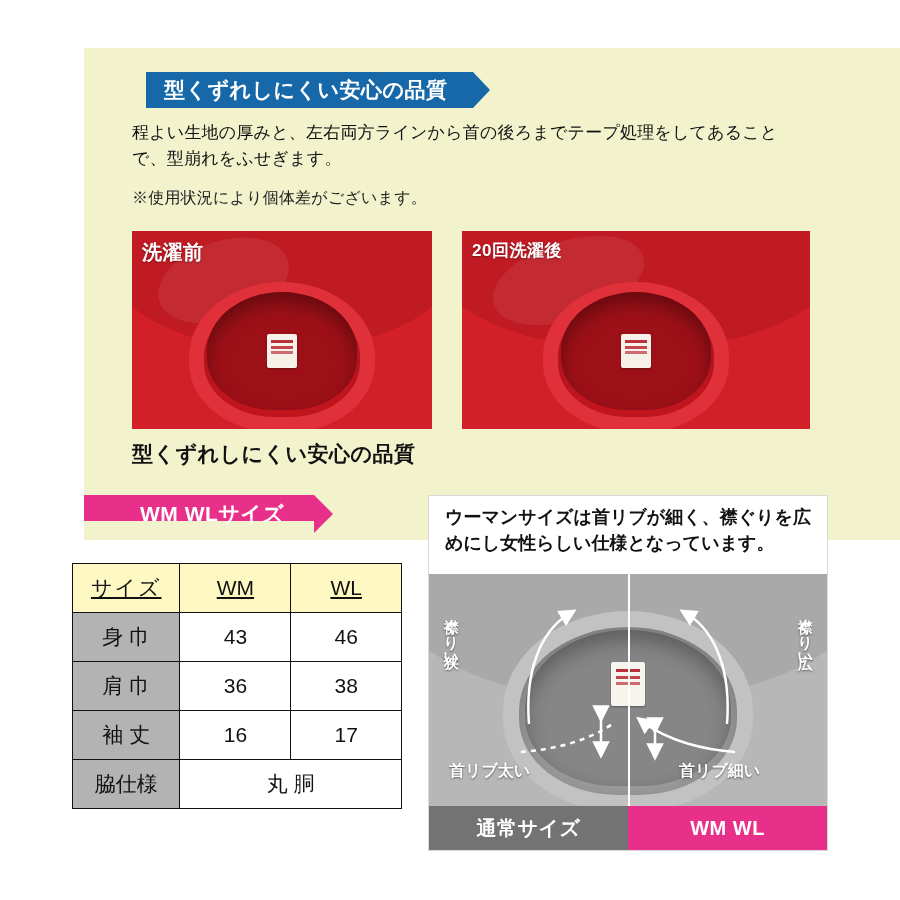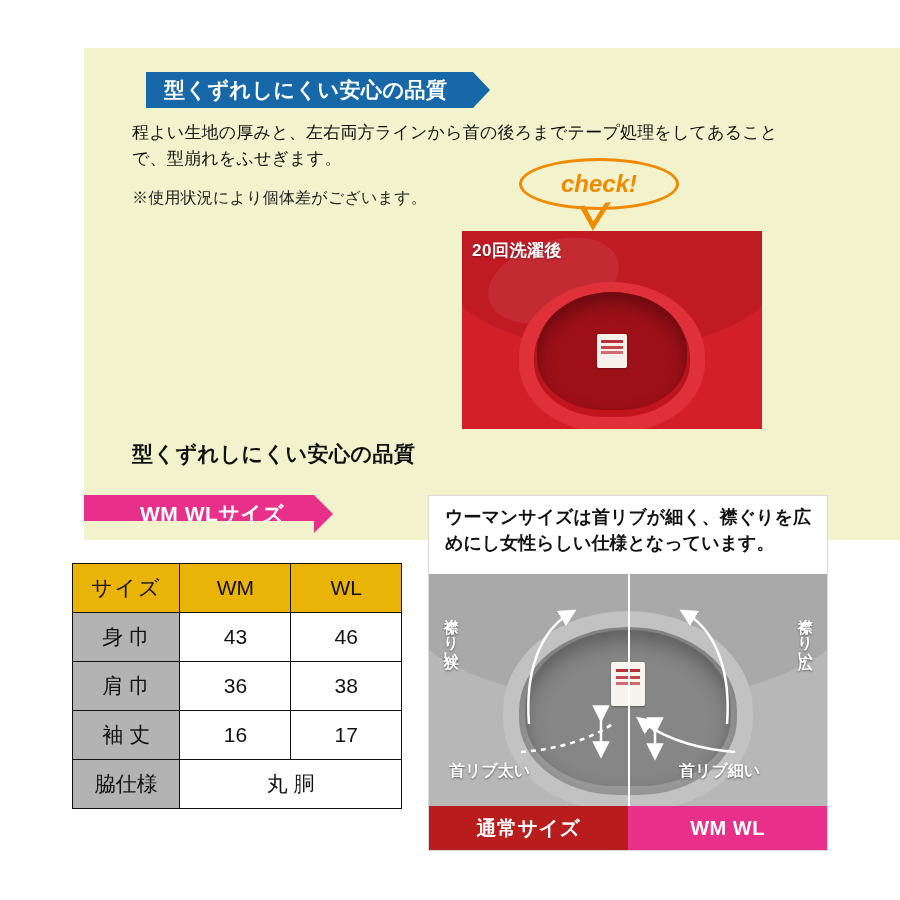--- a/index.html
+++ b/index.html
@@ -127,21 +127,21 @@
     transform: rotate(-8deg);
   }
 
   
   .photo {
     position: absolute;
     overflow: hidden;
     background: #bdbdbd;
   }
   .photo-1 { left: 48px; top: 183px; width: 300px; height: 198px; }
-  .photo-2 { left: 378px; top: 183px; width: 300px; height: 198px; }
+  .photo-2 { left: 378px; top: 183px; width: 300px; height: 198px; padding-left: 48px; }
 
   .photo-label {
     position: absolute;
     left: 10px;
     top: 8px;
     color: #ffffff;
     font-size: 20px;
     font-weight: bold;
     z-index: 6;
     text-shadow: 0 1px 2px rgba(0,0,0,0.35);
@@ -265,22 +265,23 @@
   }
   table.size-table th,
   table.size-table td {
     border: 1.5px solid #111111;
     text-align: center;
     font-size: 21px;
     height: 46px;
     color: #111111;
   }
   table.size-table thead th {
-    background: #eab308;
+    background: #fef9c3;
     font-weight: normal;
+    text-decoration: underline;
   }
   table.size-table tbody td:first-child {
     background: #b3b3b3;
   }
   table.size-table .col-label { width: 108px; letter-spacing: 2px; }
   table.size-table .col-val { width: 111px; }
 
   
   .right-panel {
     position: absolute;
@@ -405,21 +406,21 @@
   .tab-row {
     position: absolute;
     left: 0;
     top: 310px;
     width: 398px;
     height: 44px;
     display: flex;
   }
   .tab-blue {
     flex: 1;
-    background: #b91c1c;
+    background: #737373;
     color: #ffffff;
     font-size: 20px;
     font-weight: bold;
     display: flex;
     align-items: center;
     justify-content: center;
     letter-spacing: 0.5px;
   }
   .tab-pink {
     flex: 1;
@@ -439,27 +440,30 @@
 <div class="page">
 
   <div class="top-panel">
 
     <div class="ribbon">型くずれしにくい安心の品質</div>
 
     <div class="body-text">程よい生地の厚みと、左右両方ラインから首の後ろまでテープ処理をしてあることで、型崩れをふせぎます。</div>
 
     <div class="note-text">※使用状況により個体差がございます。</div>
 
-    <div class="check-bubble">
-      <div class="tail"></div>
-      <div class="tail-inner"></div>
-      <div class="oval"></div>
-      <div class="oval-txt">check!</div>
+
+    <div class="photo photo-1">
+      <div class="shirt-bg">
+        <div class="shine"></div>
+        <div class="collar"></div>
+        <div class="collar-inner"></div>
+        <div class="tag"></div>
+      </div>
+      <div class="photo-label">洗濯前</div>
     </div>
-
 
     <div class="photo photo-2">
       <div class="shirt-bg">
         <div class="shine"></div>
         <div class="collar"></div>
         <div class="collar-inner"></div>
         <div class="tag"></div>
       </div>
       <div class="photo-label small">20回洗濯後</div>
     </div>

